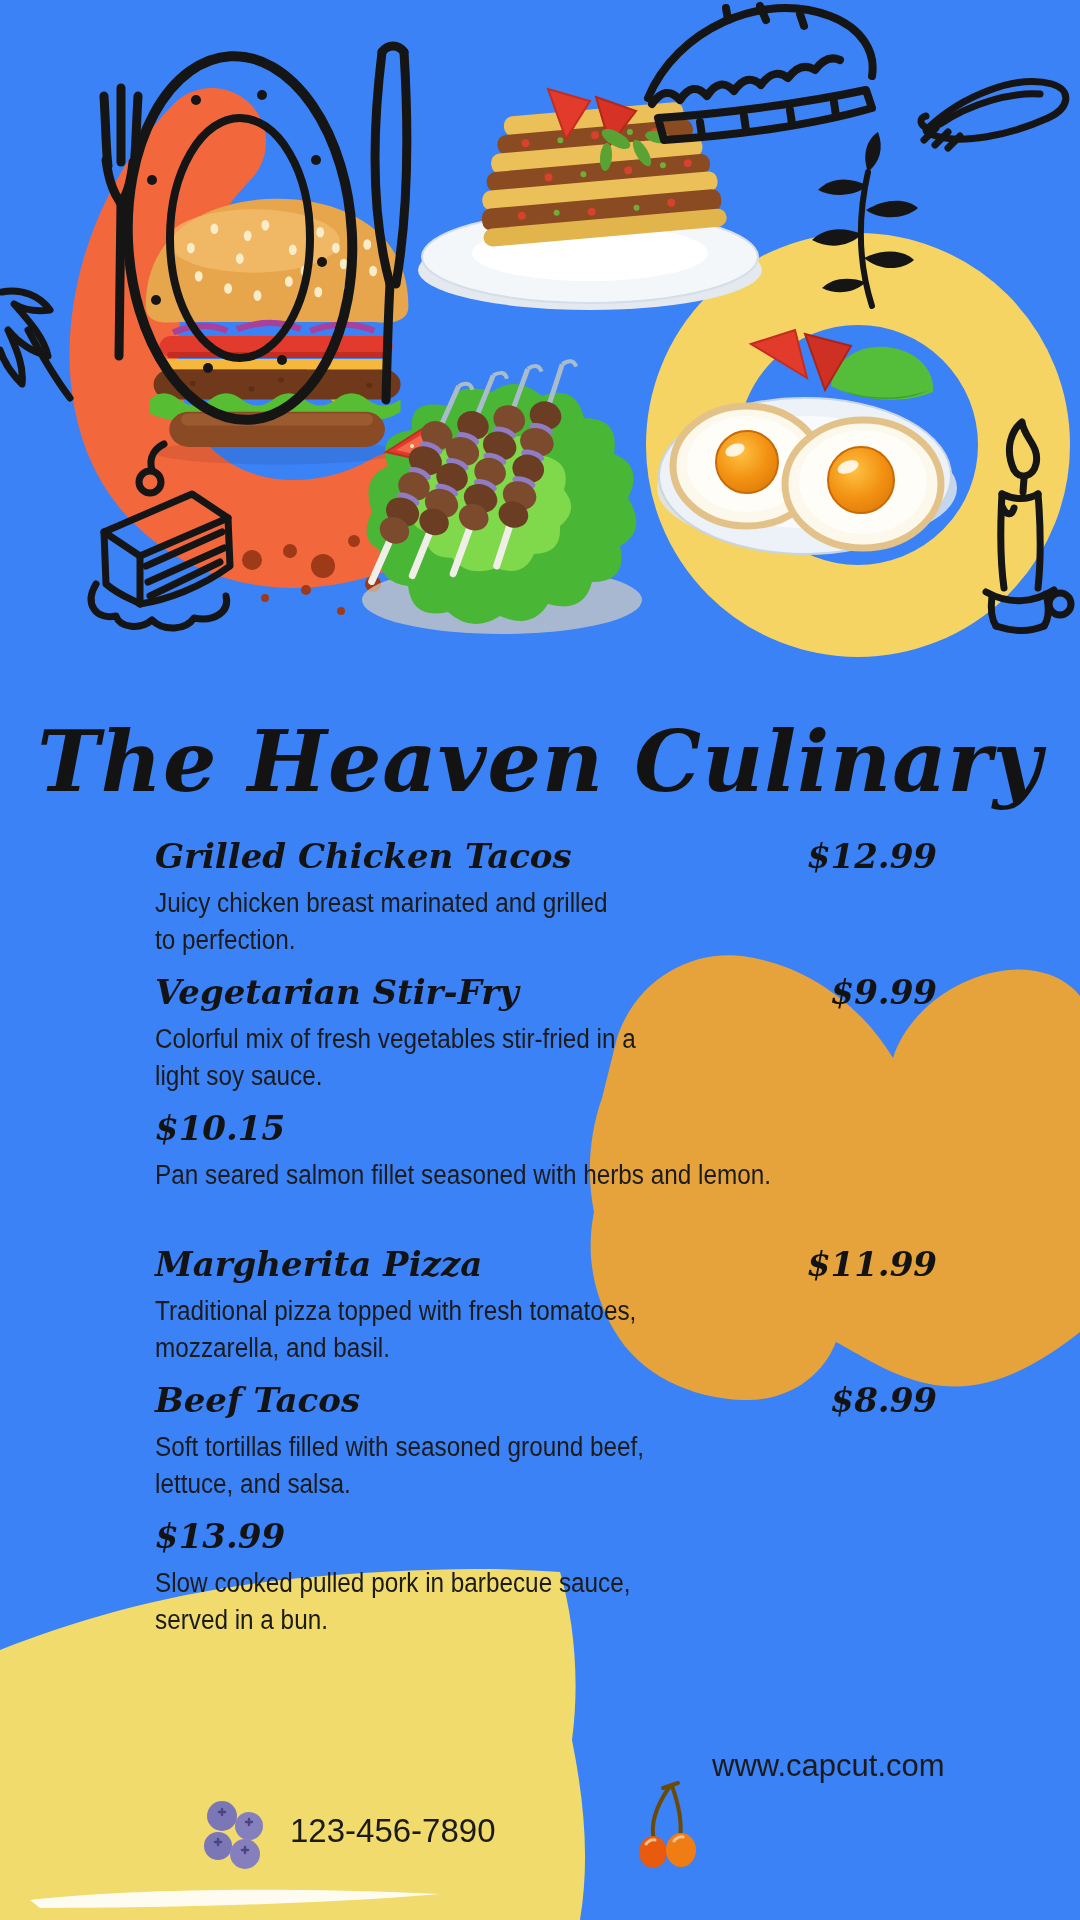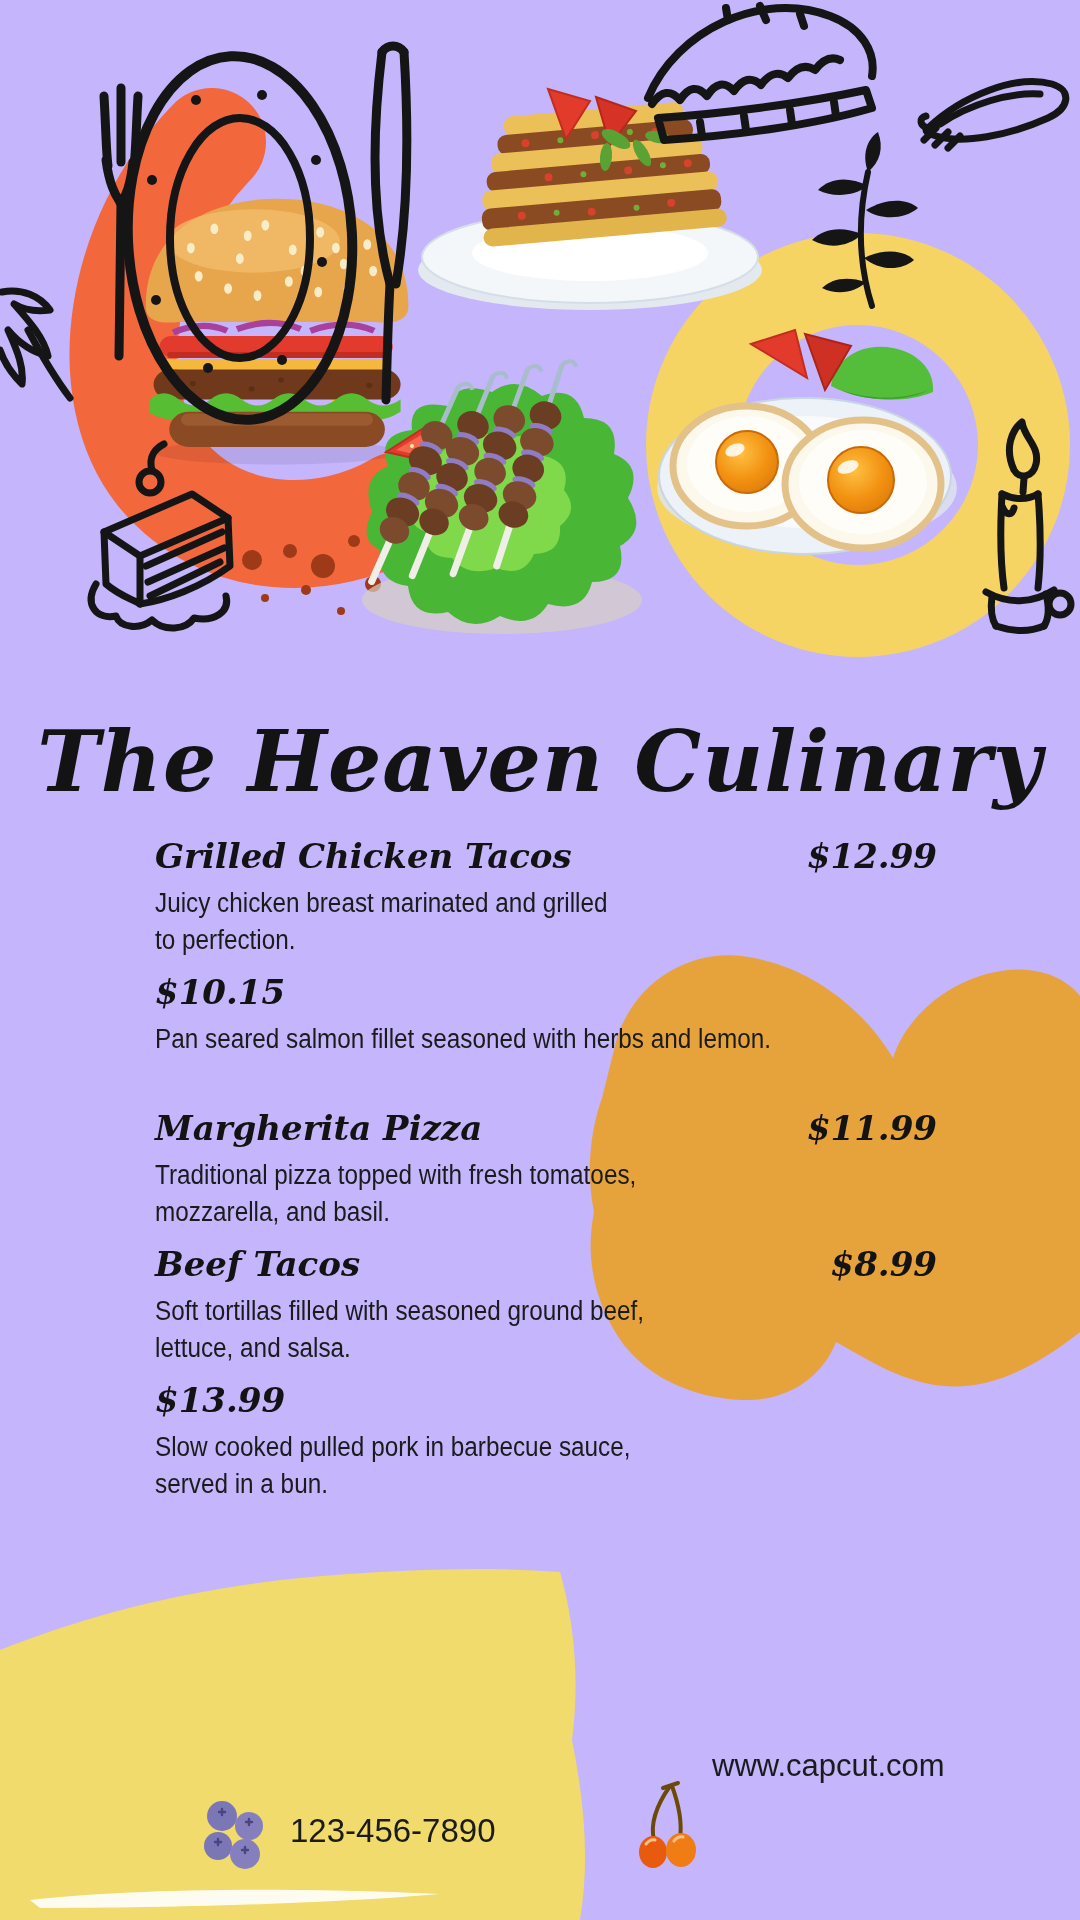--- a/index.html
+++ b/index.html
@@ -1,16 +1,16 @@
 <!DOCTYPE html>
 <html><head>
 <meta charset="utf-8">
 <style>
   html,body{margin:0;padding:0;background:#ffffff;}
-  .page{position:relative;width:1080px;height:1920px;background:#c4b5fd;overflow:hidden;
+  .page{position:relative;width:1080px;height:1920px;background:#3b82f6;overflow:hidden;
         font-family:"Liberation Sans",sans-serif;color:#151515;}
   svg{display:block;}
   .splash-svg{position:absolute;left:0;top:0;z-index:0;pointer-events:none;}
   .hero-svg{position:absolute;left:0;top:0;z-index:1;pointer-events:none;}
   .title{position:absolute;left:0;right:0;top:660px;z-index:2;text-align:center;
          font-family:"DejaVu Serif",serif;font-style:italic;font-weight:700;
          font-size:84px;line-height:1.1;color:#131313;letter-spacing:1px;}
   .menu{position:absolute;left:155px;top:832px;width:782px;z-index:2;}
   .menu-item{height:136px;}
   .menu-item .row{display:flex;justify-content:space-between;align-items:flex-start;
@@ -335,20 +335,30 @@
         <span class="item-name">Grilled Chicken Tacos</span>
         <span class="item-price">$12.99</span>
       </div>
       <div class="item-desc">
         <span class="desc-line">Juicy chicken breast marinated and grilled</span>
         <span class="desc-line">to perfection.</span>
       </div>
     </div>
 
 
+    <div class="menu-item">
+      <div class="row">
+        <span class="item-name">Vegetarian Stir-Fry</span>
+        <span class="item-price">$9.99</span>
+      </div>
+      <div class="item-desc">
+        <span class="desc-line">Colorful mix of fresh vegetables stir-fried in a</span>
+        <span class="desc-line">light soy sauce.</span>
+      </div>
+    </div>
 
     <div class="menu-item">
       <div class="row">
         <span class="item-price">$10.15</span>
       </div>
       <div class="item-desc">
         <span class="desc-line">Pan seared salmon fillet seasoned with herbs and lemon.</span>
         <span class="desc-line"></span>
       </div>
     </div>

